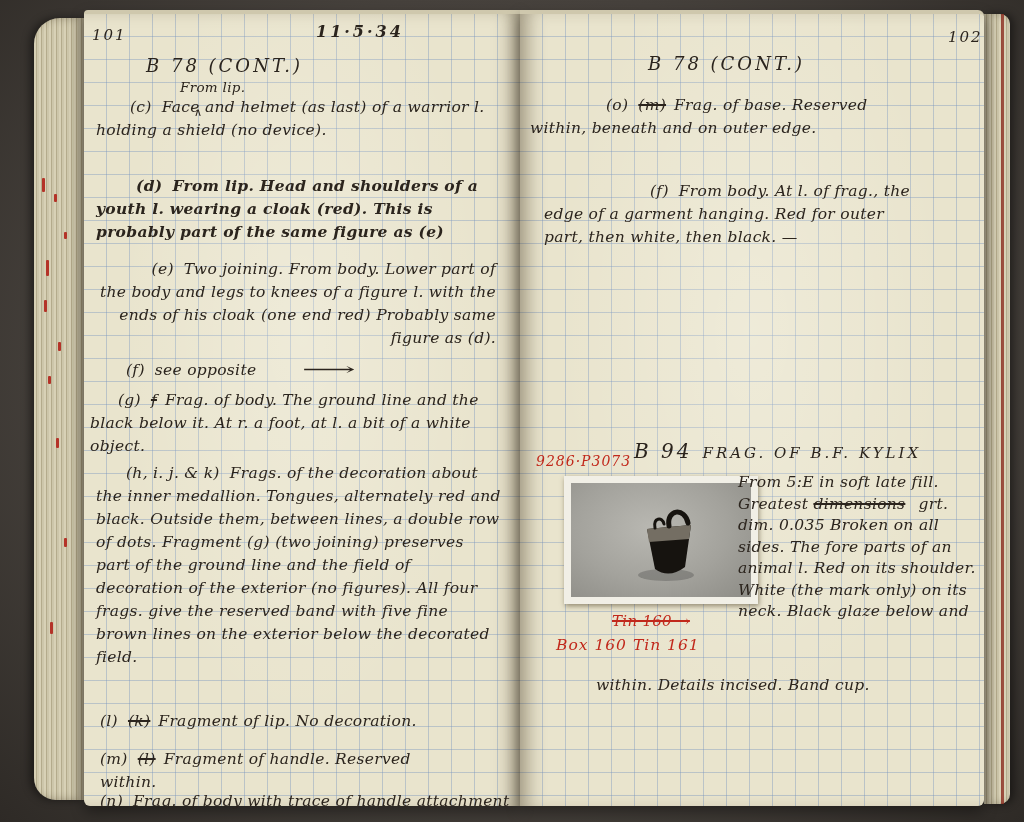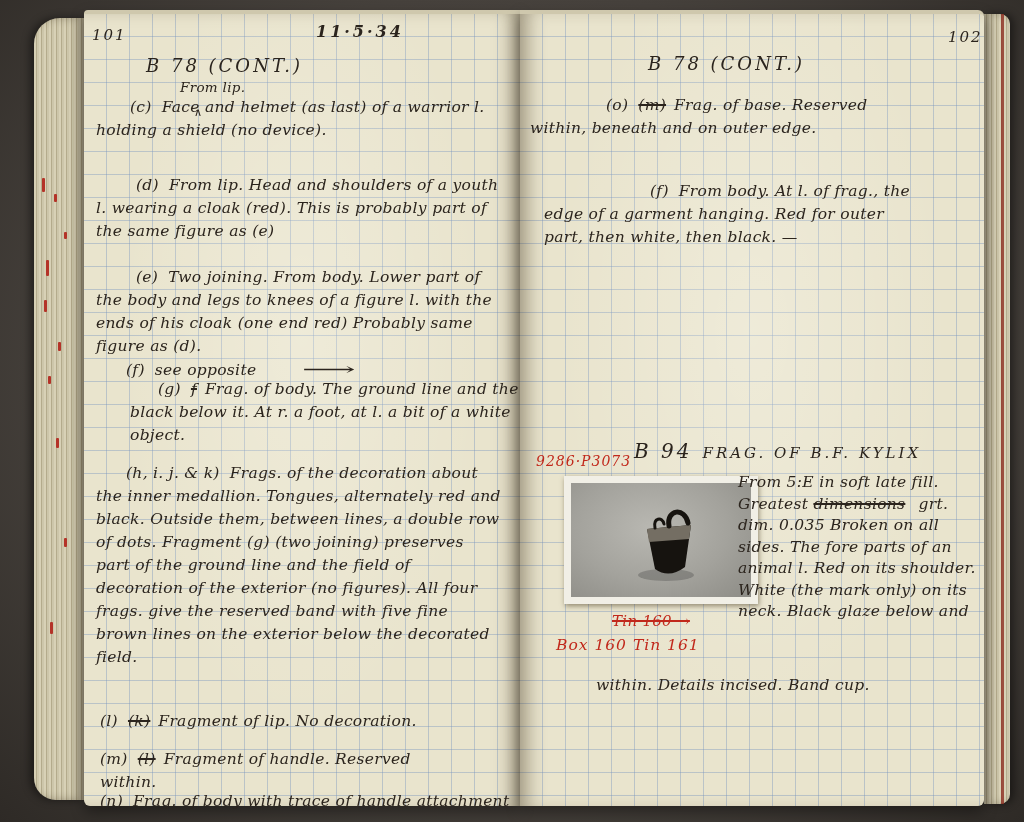--- a/index.html
+++ b/index.html
@@ -73,33 +73,33 @@
     <div class="hw pagenum" style="left:8px;top:10px;">101</div>
     <div class="hw datehead" style="left:232px;top:6px;font-weight:bold;">11·5·34</div>
     <div class="hw heading" style="left:62px;top:40px;">B 78  (CONT.)</div>
     <div class="hw small" style="left:96px;top:64px;">From lip.</div>
     <div class="caret" style="left:110px;top:92px;">∧</div>
 
     <p class="hw" style="left:12px;top:82px;width:402px;text-indent:34px;">
       <span class="lab">(c)</span><span>Face and helmet (as last) of a warrior l. holding a shield (no device).</span>
     </p>
 
-    <p class="hw" style="left:12px;top:160px;width:408px;text-indent:40px;">
+    <p class="hw" style="left:12px;top:160px;width:408px;text-indent:40px;font-weight:bold;">
       <span class="lab">(d)</span><span>From lip.  Head and shoulders of a youth l. wearing a cloak (red). This is probably part of the same figure as (e)</span>
     </p>
 
-    <p class="hw" style="left:12px;top:252px;width:400px;text-indent:40px;">
+    <p class="hw" style="left:12px;top:244px;width:400px;text-indent:40px;text-align:right;">
       <span class="lab">(e)</span><span>Two joining. From body. Lower part of the body and legs to knees of a figure l. with the ends of his cloak (one end red)  Probably same figure as (d).</span>
     </p>
 
     <p class="hw" style="left:42px;top:344px;">
       <span class="lab">(f)</span><span>see opposite</span><span class="arrow">⟶</span>
     </p>
 
-    <p class="hw" style="left:6px;top:364px;width:404px;text-indent:28px;margin-left:40px;">
+    <p class="hw" style="left:6px;top:375px;width:404px;text-indent:28px;">
       <span class="lab">(g)</span><span class="xout">f</span><span>Frag. of body.  The ground line and the black below it.  At r. a foot, at l.  a bit of a white object.</span>
     </p>
 
     <p class="hw" style="left:12px;top:448px;width:406px;text-indent:30px;">
       <span class="lab">(h, i. j. &amp; k)</span><span>Frags. of the decoration about the inner medallion.  Tongues, alternately red and black.  Outside them, between lines,  a double row of dots.   Fragment (g)  (two joining) preserves part of the ground line and the field of decoration of the exterior (no figures).   All four frags. give the reserved band with five fine brown lines  on the exterior  below the decorated field.</span>
     </p>
 
     <p class="hw" style="left:16px;top:696px;width:400px;">
       <span class="lab">(l)</span><span class="xout">(k)</span><span>Fragment of lip.  No decoration.</span>
     </p>

